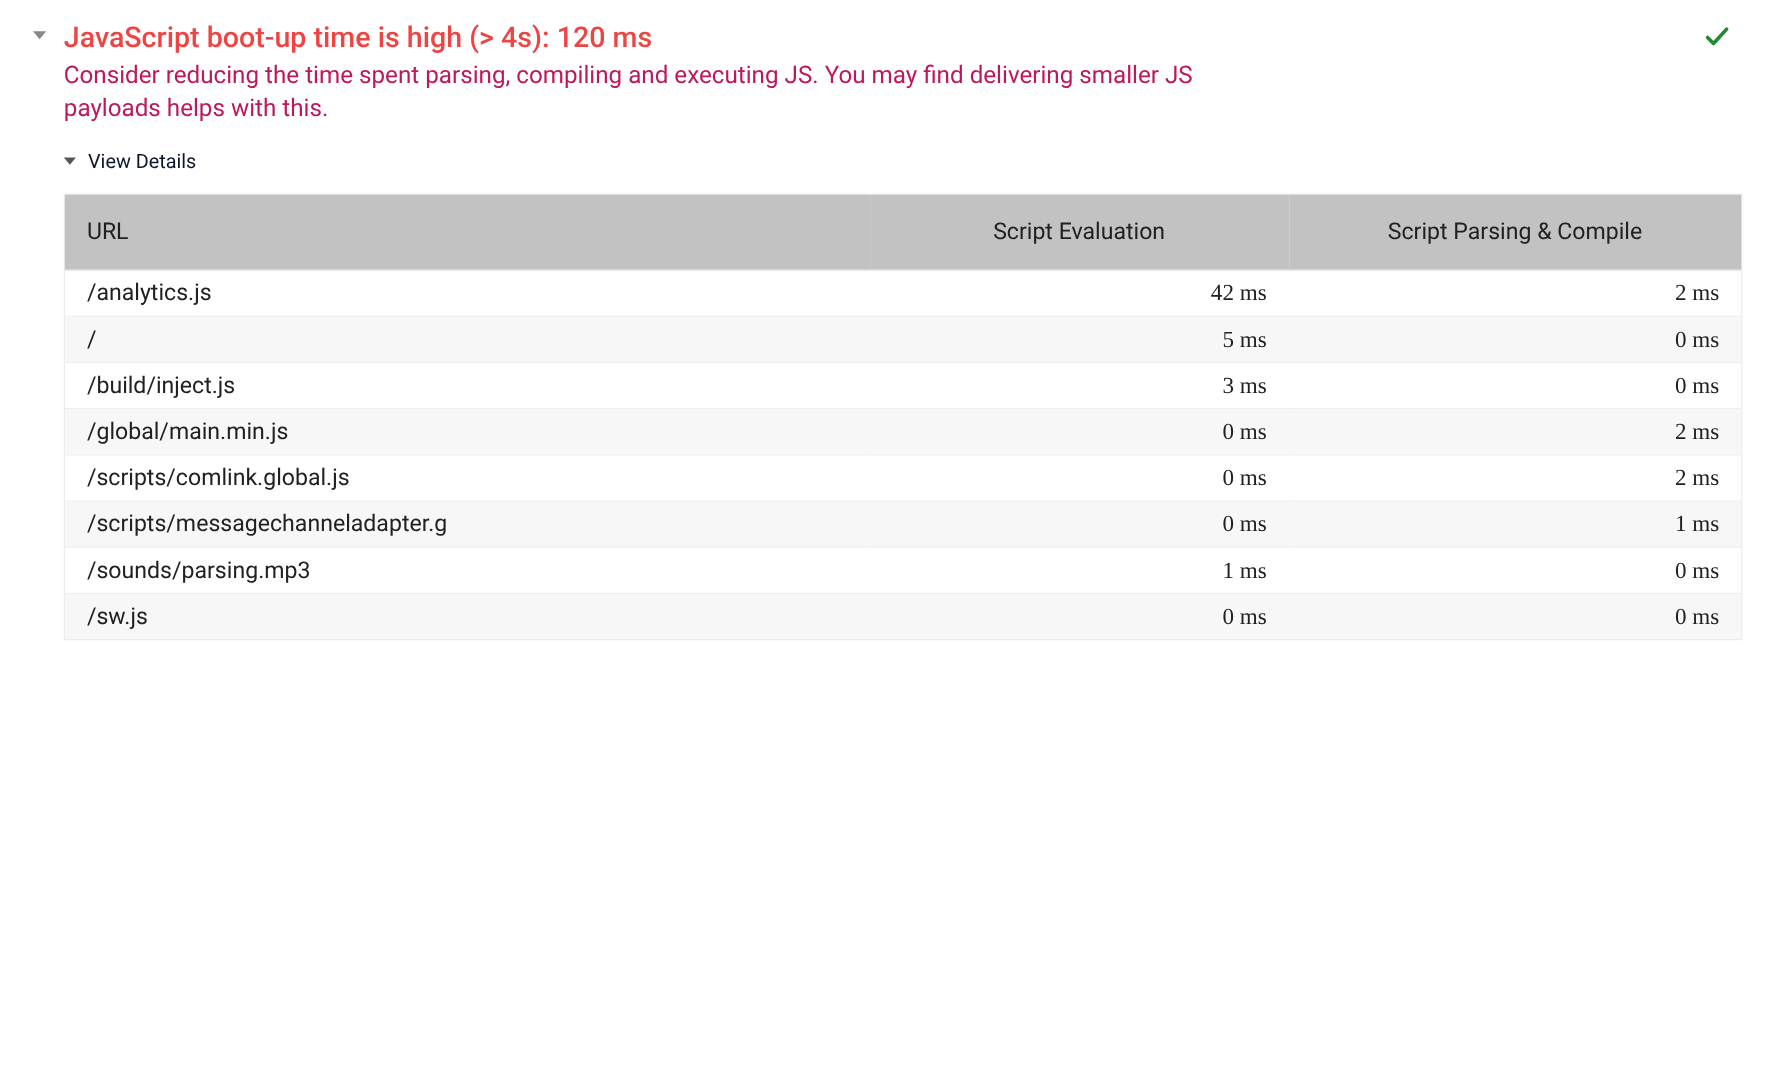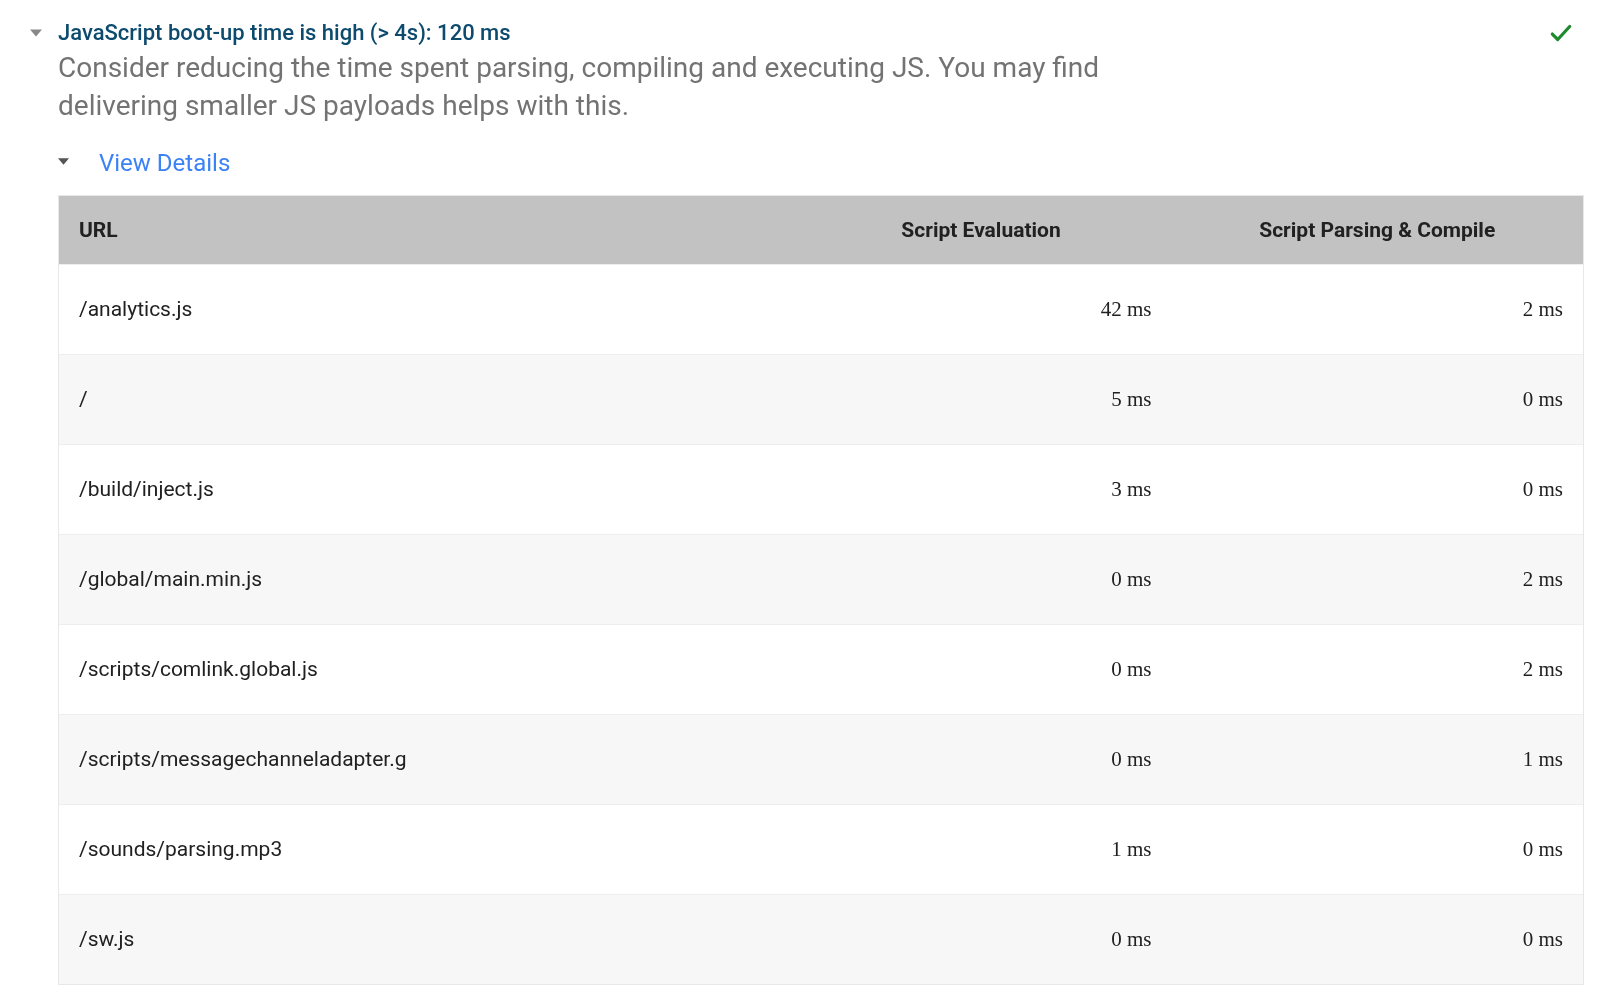--- a/index.html
+++ b/index.html
@@ -10,36 +10,36 @@
     padding: 20px 30px;
     background: #fff;
     width: 1614px;
   }
   .audit-header { display: flex; align-items: flex-start; }
   .audit-toggle {
     font-size: 14px; color: #888; margin-top: 6px; width: 28px; flex: 0 0 28px;
     cursor: pointer;
   }
   .audit-content { flex: 1; }
-  .audit-title { font-size: 22px; font-weight: 500; color: #0c4a6e; }
-  .audit-desc  { font-size: 28px; color: #737373; margin-top: 4px; max-width: 1050px; line-height: 1.35; }
+  .audit-title { font-size: 26px; font-weight: 500; color: #ef4444; }
+  .audit-desc  { font-size: 22px; color: #be185d; margin-top: 4px; max-width: 1050px; line-height: 1.35; }
   .audit-status { margin-left: auto; padding-right: 10px; }
   .audit-status svg { display:block; }
   .details { margin-left: 28px; margin-top: 24px; }
   .details-toggle-row { display:flex; align-items:center; cursor:pointer; }
   .details-toggle { font-size: 12px; color: #666; width: 22px; }
-  .details-label { font-size: 24px; color: #3b82f6; margin-left: 19px; }
+  .details-label { font-size: 18px; color: #0f172a; }
   .details-table-wrap { margin-top: 18px; border:1px solid #e8e8e8; }
   table { width: 100%; border-collapse: collapse; }
   th {
-    background: #c2c2c2; color: #212121; font-weight: 700; font-size: 21px;
+    background: #c2c2c2; color: #212121; font-weight: 400; font-size: 21px;
     padding: 22px 20px; text-align: left;
   }
   th.num { text-align: center; }
-  td { padding: 32px 20px; font-size: 21px; border-top: 1px solid #eee; }
+  td { padding: 8px 20px; font-size: 21px; border-top: 1px solid #eee; }
   td.num { text-align: right; font-family: Liberation Serif, serif; }
   tbody tr:nth-child(even) td { background: #f7f7f7; }
   col.c1 { width: 48%; }
   col.c2 { width: 25%; }
   col.c3 { width: 27%; }
 </style>
 </head>
 <body>
 
 <div class="audit-header">

